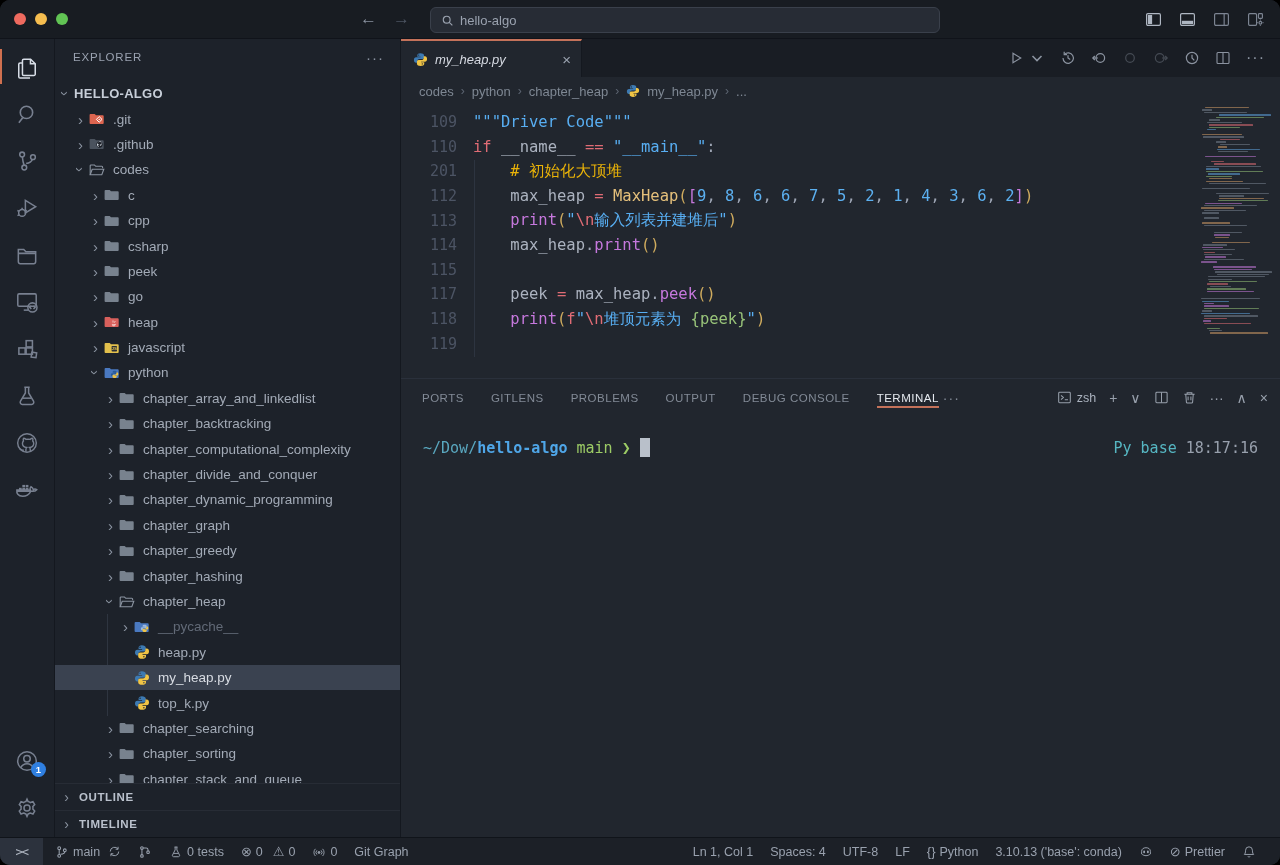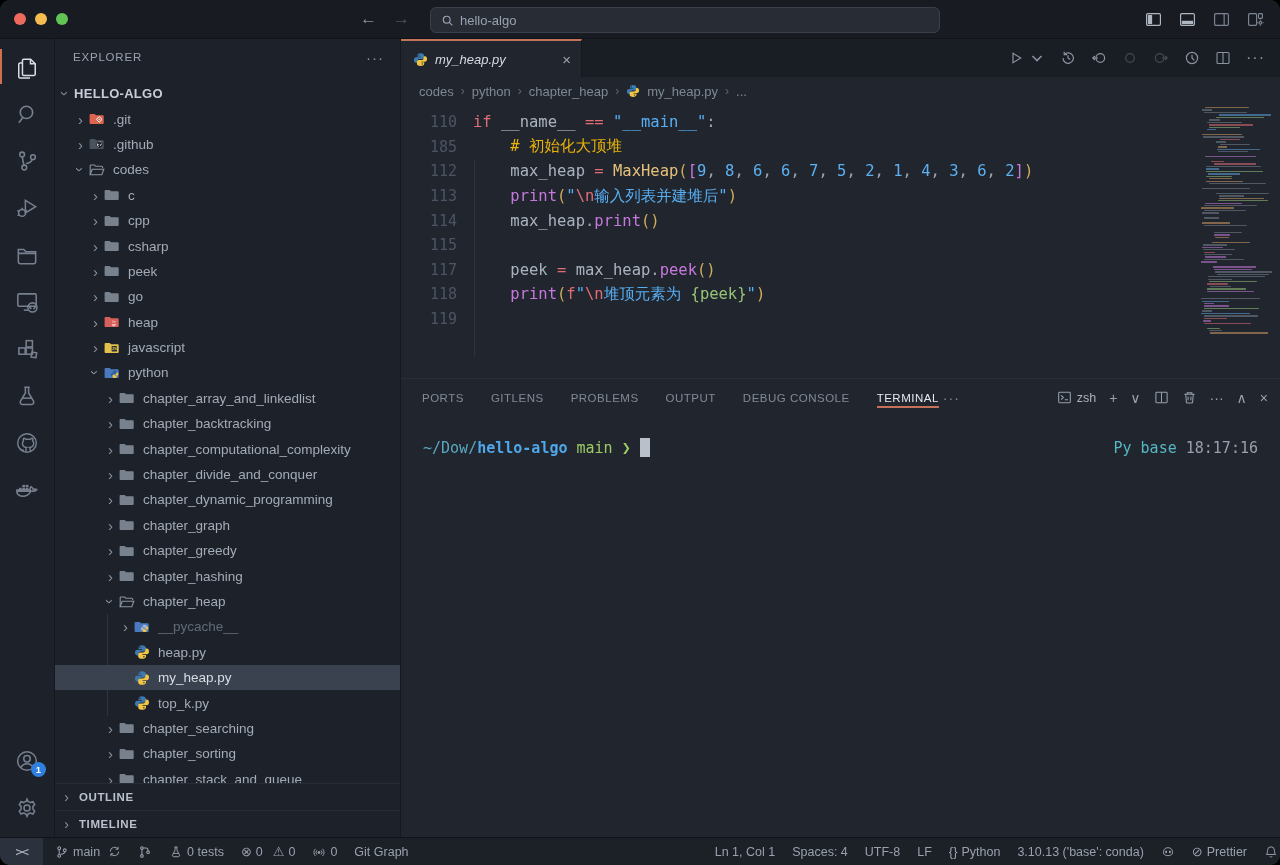--- a/index.html
+++ b/index.html
@@ -95,21 +95,21 @@
   .tseg-path{color:#5aa8c0}.tseg-repo{color:#4fa6e8;font-weight:bold}.tseg-branch{color:#9ccb65}
   .tseg-chev{color:#9ccb65;font-weight:bold;margin-left:9px}
   .cursor{display:inline-block;width:10px;height:19px;background:#b9c0ca;margin-left:9px;}
   .rprompt{margin-left:auto;}
   .tseg-venv{color:#56b6c2}.tseg-time{color:#98a0ad}
 
   
   .statusbar{height:27px;background:#1c2027;border-top:1px solid #10141a;display:flex;align-items:center;font-size:12.5px;color:#99a1ae;flex:none;}
   .sb-remote{height:100%;width:43px;background:#2c323d;display:flex;align-items:center;justify-content:center;font-family:"DejaVu Sans Mono",monospace;font-size:12.5px;letter-spacing:-1.5px;color:#aeb5c0;cursor:pointer;flex:none;}
   .sb-left{display:flex;align-items:center;gap:17px;padding-left:12px;}
-  .sb-right{margin-left:auto;display:flex;align-items:center;gap:17px;padding-right:2px;}
+  .sb-right{margin-left:auto;display:flex;align-items:center;gap:17px;padding-right:24px;}
   .sb-item{display:flex;align-items:center;gap:4px;cursor:pointer;white-space:nowrap;}
   .sb-item .sic{width:14px;height:14px;}
   .sb-item .glyph{font-size:13px;line-height:1;}
 </style>
 </head>
 <body>
 
 <div class="window">
 
   <div class="titlebar">
@@ -685,25 +685,29 @@
               <path fill="#f0c445" d="M8.1 14.8c2.1 0 3.9-.9 3.9-2.4v-1.5H8.5v-.6h4.2c1.5 0 2.3-1.2 2.3-2.8s-.8-2.9-2.3-2.9h-1.3v1.7c0 1.2-1 2.2-2.3 2.2H5.9c-1 0-1.7.8-1.7 1.7v2.2c0 1.5 1.7 2.4 3.9 2.4zm1.8-1.4a.7.7 0 1 1 0-1.4.7.7 0 0 1 0 1.4z"></path>
             </svg>
           </span>
           <span>my_heap.py</span>
           <span class="bsep">›</span>
           <span>...</span>
         </div>
       <div class="code-area">
         <div class="code-lines" id="code-lines">
             <div class="line">
+              <span class="lnum">109</span>
+              <span class="ltext"><span class="t-str">"""Driver Code"""</span></span>
+            </div>
+            <div class="line">
               <span class="lnum">110</span>
               <span class="ltext"><span class="t-kw">if</span><span class="t-pln"> </span><span class="t-var">__name__</span><span class="t-pln"> </span><span class="t-op">==</span><span class="t-pln"> </span><span class="t-str">"__main__"</span><span class="t-pun">:</span></span>
             </div>
             <div class="line">
-              <span class="lnum">185</span>
+              <span class="lnum">201</span>
               <span class="ltext"><span class="t-cmt">    # 初始化大顶堆</span></span>
             </div>
             <div class="line">
               <span class="lnum">112</span>
               <span class="ltext"><span class="t-pln">    </span><span class="t-var">max_heap</span><span class="t-pln"> </span><span class="t-op">=</span><span class="t-pln"> </span><span class="t-cls">MaxHeap</span><span class="t-p1">(</span><span class="t-p2">[</span><span class="t-num">9</span><span class="t-pun">, </span><span class="t-num">8</span><span class="t-pun">, </span><span class="t-num">6</span><span class="t-pun">, </span><span class="t-num">6</span><span class="t-pun">, </span><span class="t-num">7</span><span class="t-pun">, </span><span class="t-num">5</span><span class="t-pun">, </span><span class="t-num">2</span><span class="t-pun">, </span><span class="t-num">1</span><span class="t-pun">, </span><span class="t-num">4</span><span class="t-pun">, </span><span class="t-num">3</span><span class="t-pun">, </span><span class="t-num">6</span><span class="t-pun">, </span><span class="t-num">2</span><span class="t-p2">]</span><span class="t-p1">)</span></span>
             </div>
             <div class="line">
               <span class="lnum">113</span>
               <span class="ltext"><span class="t-pln">    </span><span class="t-fn">print</span><span class="t-p1">(</span><span class="t-str">"</span><span class="t-esc">\n</span><span class="t-str">输入列表并建堆后</span><span class="t-str">"</span><span class="t-p1">)</span></span>
             </div>

